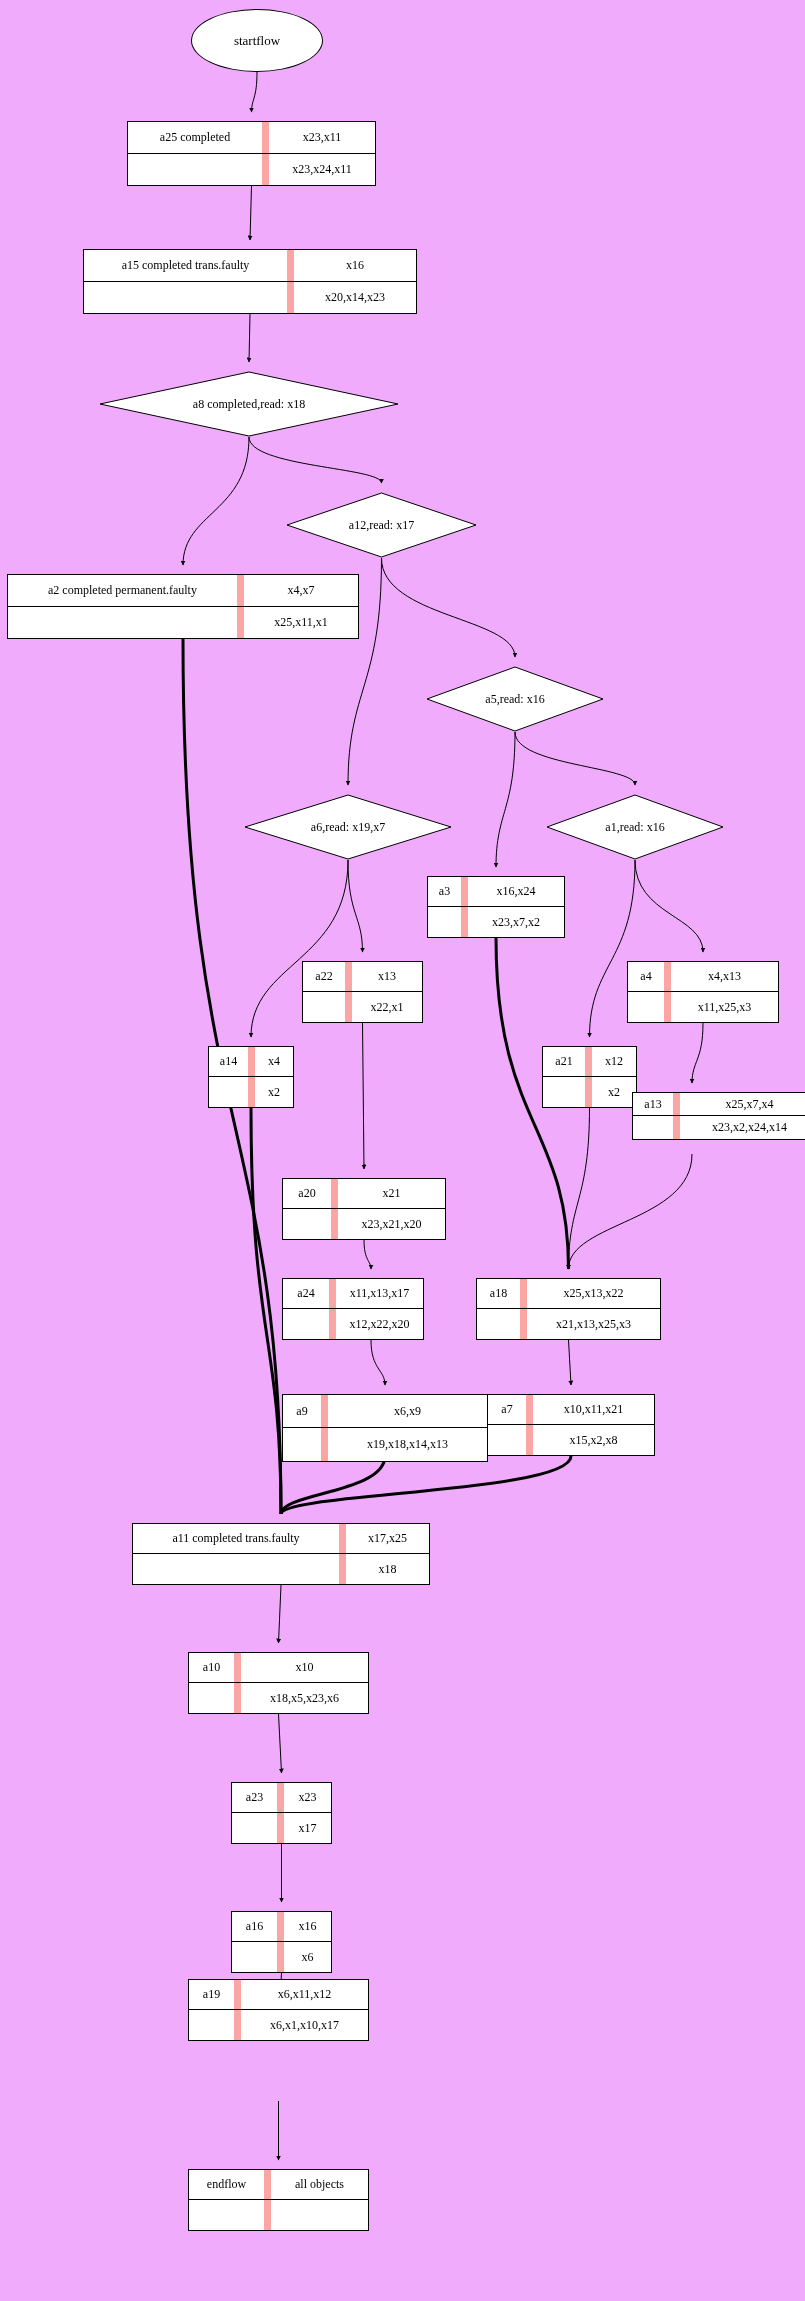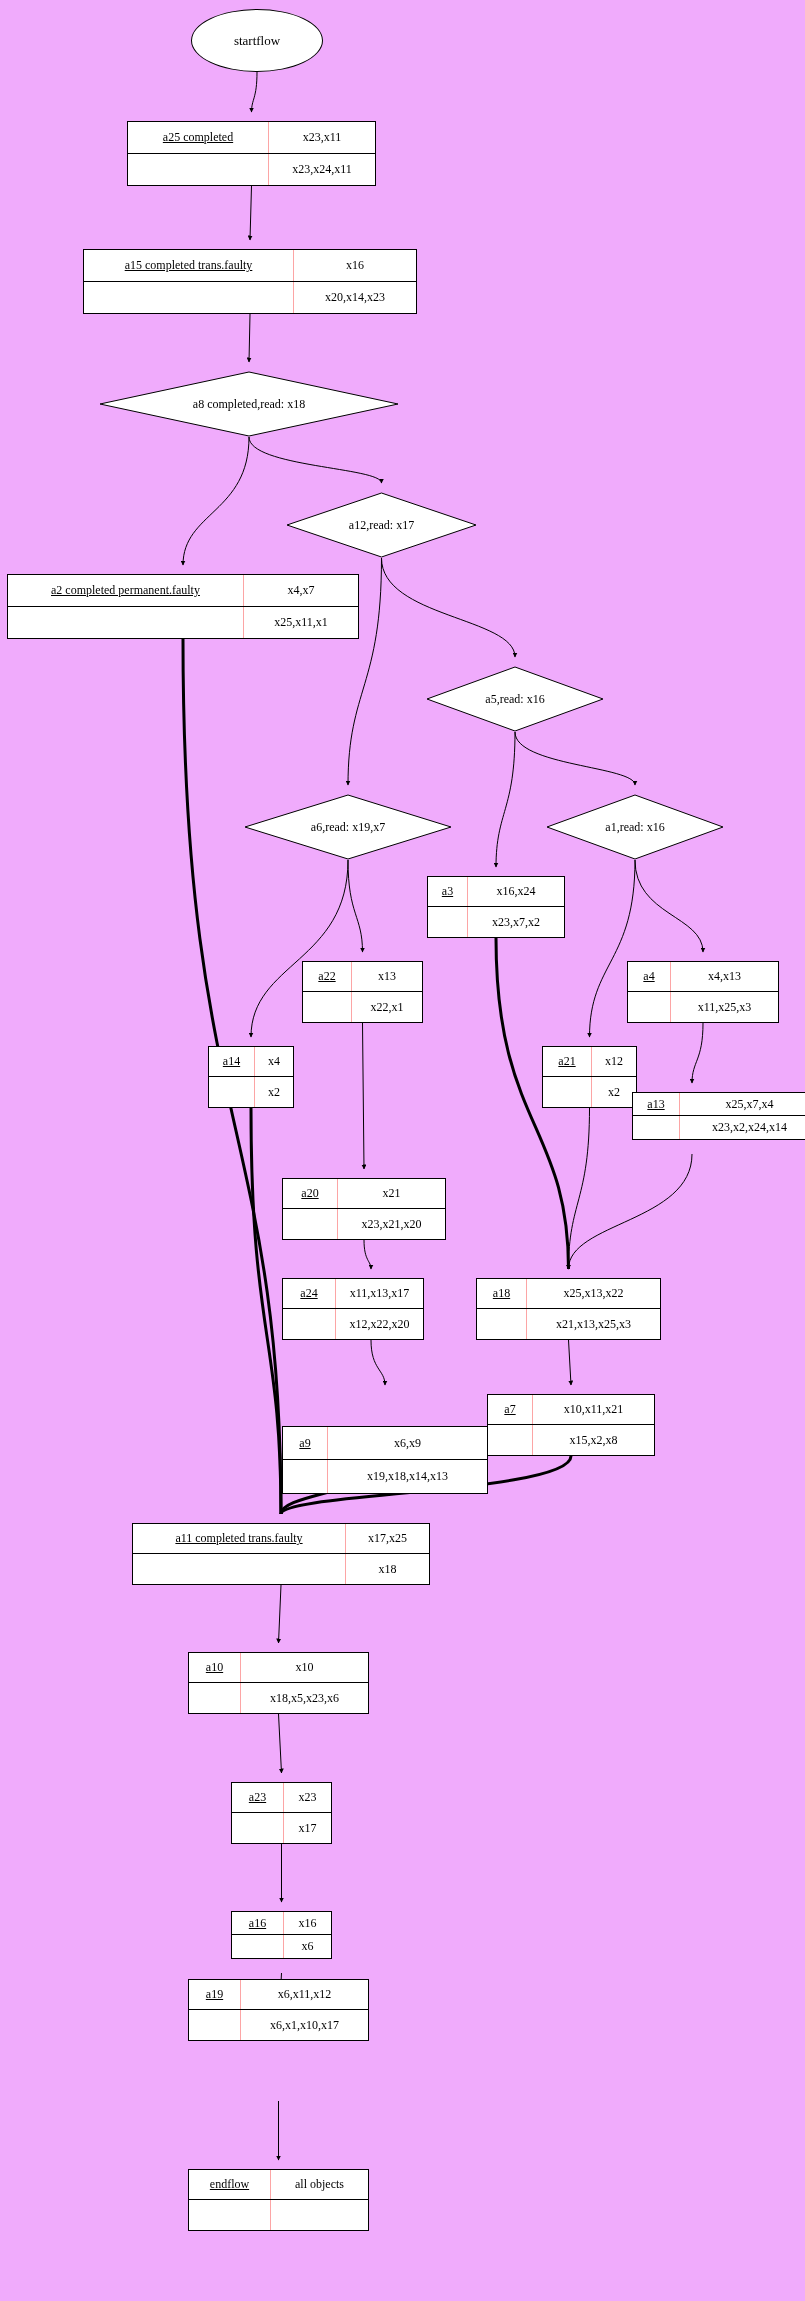--- a/index.html
+++ b/index.html
@@ -43,24 +43,23 @@
     box-sizing: border-box;
   }
   .rec .row.top {
     border-bottom: 1px solid #000;
   }
   .rec .cell-l {
     box-sizing: border-box;
     display: flex;
     align-items: center;
     justify-content: center;
-    border-right: 1px solid #fca5a5;
+    border-right: 7px solid #fca5a5;
     white-space: nowrap;
     overflow: hidden;
-    text-decoration: underline;
   }
   .rec .cell-r {
     box-sizing: border-box;
     display: flex;
     align-items: center;
     justify-content: center;
     white-space: nowrap;
     overflow: hidden;
     flex: 1 1 auto;
   }
@@ -287,21 +286,21 @@
     <div class="node rec" style="left: 476px; top: 1278px; width: 185px; height: 62px; font-size: 12px;">
       <div class="row top" style="height: 50%;">
         <div class="cell-l" style="width: 50px;">a18</div>
         <div class="cell-r">x25,x13,x22</div>
       </div>
       <div class="row bottom" style="height: 50%;">
         <div class="cell-l" style="width: 50px;"></div>
         <div class="cell-r">x21,x13,x25,x3</div>
       </div>
     </div>
-    <div class="node rec" style="left: 282px; top: 1394px; width: 206px; height: 68px; font-size: 12px; margin-top: 32px;">
+    <div class="node rec" style="left: 282px; top: 1394px; width: 206px; height: 68px; font-size: 12px;">
       <div class="row top" style="height: 50%;">
         <div class="cell-l" style="width: 45px;">a9</div>
         <div class="cell-r">x6,x9</div>
       </div>
       <div class="row bottom" style="height: 50%;">
         <div class="cell-l" style="width: 45px;"></div>
         <div class="cell-r">x19,x18,x14,x13</div>
       </div>
     </div>
     <div class="node rec" style="left: 487px; top: 1394px; width: 168px; height: 62px; font-size: 12px;">
@@ -337,21 +336,21 @@
     <div class="node rec" style="left: 231px; top: 1782px; width: 101px; height: 62px; font-size: 12px;">
       <div class="row top" style="height: 50%;">
         <div class="cell-l" style="width: 52px;">a23</div>
         <div class="cell-r">x23</div>
       </div>
       <div class="row bottom" style="height: 50%;">
         <div class="cell-l" style="width: 52px;"></div>
         <div class="cell-r">x17</div>
       </div>
     </div>
-    <div class="node rec" style="left: 231px; top: 1911px; width: 101px; height: 48px; font-size: 12px;">
+    <div class="node rec" style="left: 231px; top: 1911px; width: 101px; height: 62px; font-size: 12px;">
       <div class="row top" style="height: 50%;">
         <div class="cell-l" style="width: 52px;">a16</div>
         <div class="cell-r">x16</div>
       </div>
       <div class="row bottom" style="height: 50%;">
         <div class="cell-l" style="width: 52px;"></div>
         <div class="cell-r">x6</div>
       </div>
     </div>
     <div class="node rec" style="left: 188px; top: 1979px; width: 181px; height: 62px; font-size: 12px;">

